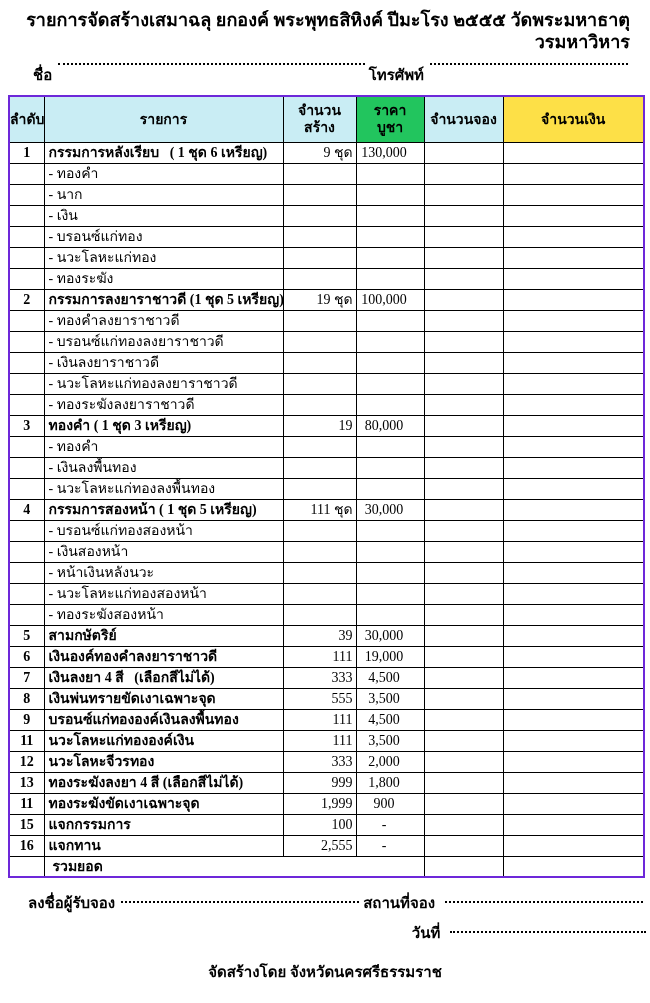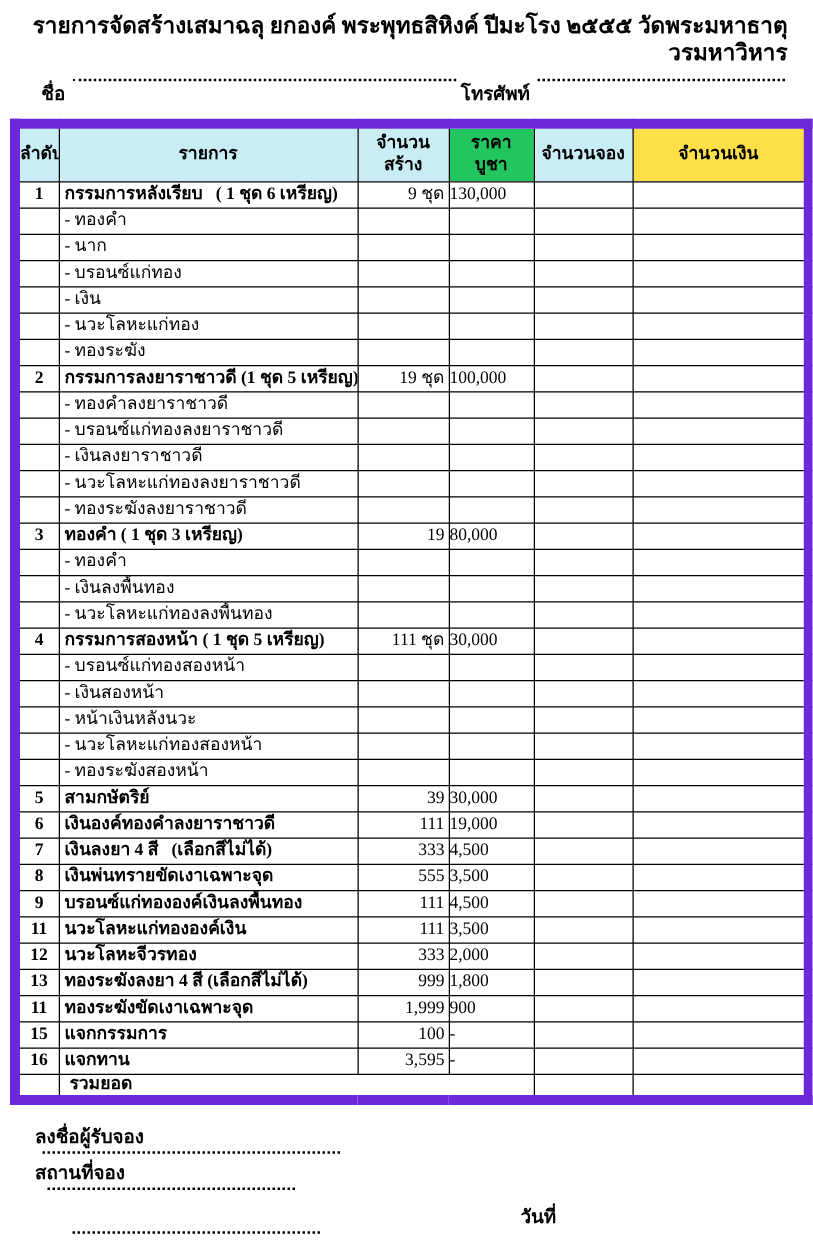--- a/index.html
+++ b/index.html
@@ -34,47 +34,47 @@
   }
   .form-line .dots.grow { flex:1; }
   .form-line .dots.fixed { width:198px; }
 
   
   table {
     border-collapse:collapse;
     table-layout:fixed;
     width:635px;
     margin-left:8px;
-    border:8px solid #6d28d9;
+    border:2px solid #6d28d9;
     font-size:14px;
   }
   th, td {
     border:1px solid #000;
     height:21px;
     line-height:1.1;
     overflow:hidden;
     white-space:nowrap;
   }
   thead th {
     font-weight:bold;
     text-align:center;
     font-size:14px;
     height:46px;
     line-height:1.25;
   }
   .c-no   { text-align:center; font-weight:bold; }
   .c-name { text-align:left; padding-left:4px; }
   .c-name.main { font-weight:bold; }
   .c-qty  { text-align:right; padding-right:3px; }
-  .c-price{ text-align:left; padding-right:12px; }
+  .c-price{ text-align:center; padding-right:12px; }
   .total-label { font-weight:bold; padding-left:8px; }
 
   
   .sig { margin-top:13px; font-size:15px; font-weight:bold; }
-  .sig-row { display:flex; align-items:flex-start; padding-left:28px;flex-direction:column; }
+  .sig-row { display:flex; align-items:center; padding-left:28px; }
   .sig-row + .sig-row { margin-top:6px;padding-left:48px; }
   .sig .dots1 { width:238px; }
   .sig .dots2 { width:198px; margin-left:10px; }
   .sig .date-label { display:inline-block; width:397px; text-align:right; }
 
   
   .footer { margin-top:16px; font-size:15px; font-weight:bold; }
   .footer .center { text-align:center; line-height:1.5; }
 </style>
 </head>
@@ -130,29 +130,29 @@
         <tr>
           <td class="c-no"></td>
           <td class="c-name">- นาก</td>
           <td class="c-qty"></td>
           <td class="c-price"></td>
           <td></td>
           <td></td>
         </tr>
         <tr>
           <td class="c-no"></td>
+          <td class="c-name">- เงิน</td>
+          <td class="c-qty"></td>
+          <td class="c-price"></td>
+          <td></td>
+          <td></td>
+        </tr>
+        <tr>
+          <td class="c-no"></td>
           <td class="c-name">- บรอนซ์แก่ทอง</td>
-          <td class="c-qty"></td>
-          <td class="c-price"></td>
-          <td></td>
-          <td></td>
-        </tr>
-        <tr>
-          <td class="c-no"></td>
-          <td class="c-name">- เงิน</td>
           <td class="c-qty"></td>
           <td class="c-price"></td>
           <td></td>
           <td></td>
         </tr>
         <tr>
           <td class="c-no"></td>
           <td class="c-name">- นวะโลหะแก่ทอง</td>
           <td class="c-qty"></td>
           <td class="c-price"></td>
@@ -371,21 +371,21 @@
           <td class="c-no">15</td>
           <td class="c-name main">แจกกรรมการ</td>
           <td class="c-qty">100</td>
           <td class="c-price">-</td>
           <td></td>
           <td></td>
         </tr>
         <tr>
           <td class="c-no">16</td>
           <td class="c-name main">แจกทาน</td>
-          <td class="c-qty">3,595</td>
+          <td class="c-qty">2,555</td>
           <td class="c-price">-</td>
           <td></td>
           <td></td>
         </tr>
       </tbody>
     <tfoot>
       <tr>
         <td class="c-no"></td>
         <td class="total-label" colspan="3">รวมยอด</td>
         <td></td>

